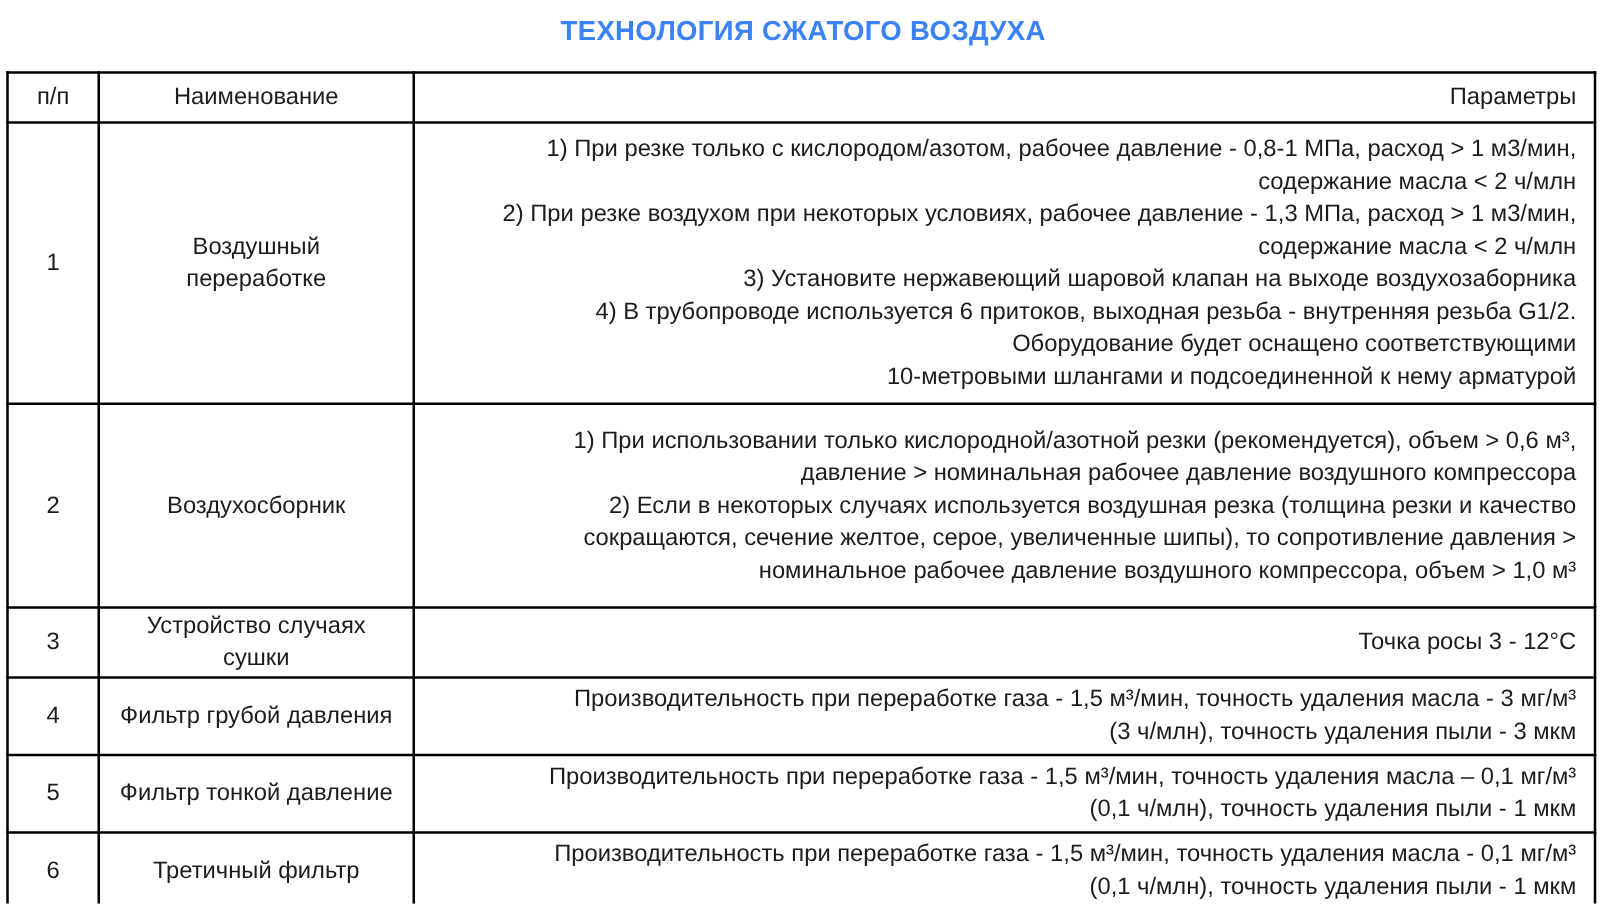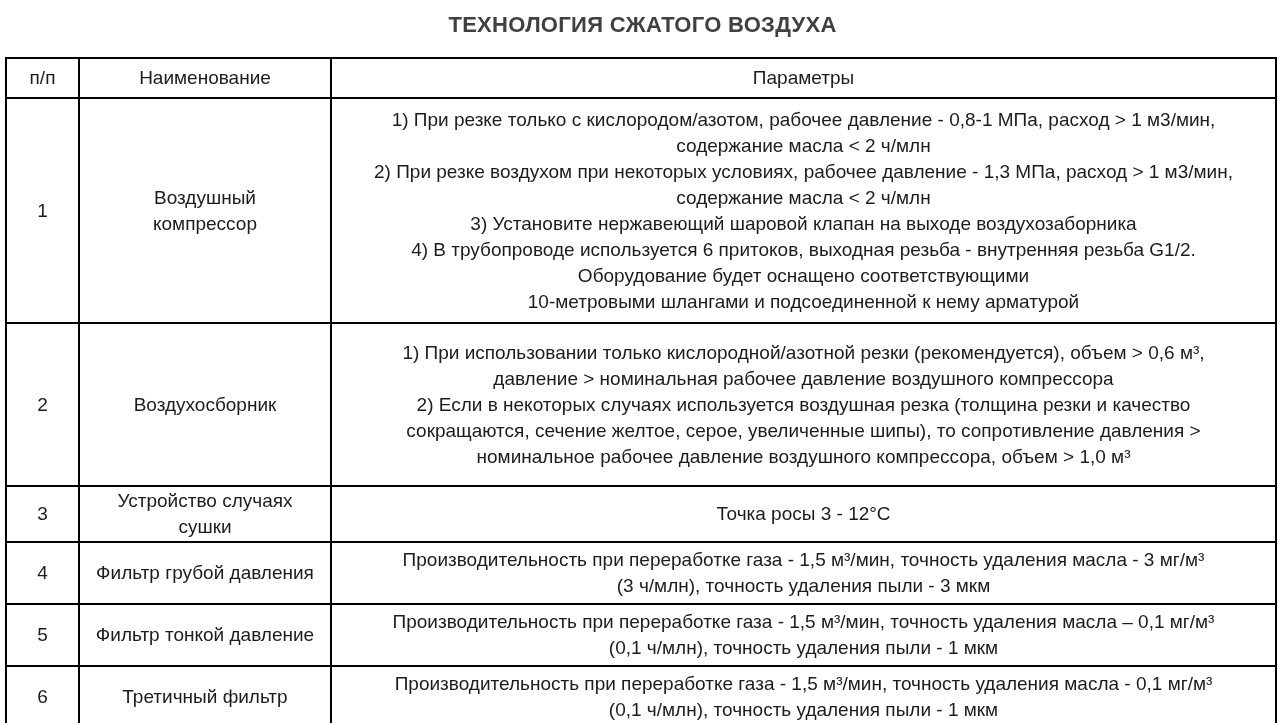--- a/index.html
+++ b/index.html
@@ -18,21 +18,21 @@
     background: #ffffff;
     overflow: hidden;
   }
   .title {
     margin: 0;
     padding-top: 12px;
     text-align: center;
     font-size: 22px;
     font-weight: bold;
     letter-spacing: 0.3px;
-    color: #404040;
+    color: #3b82f6;
     font-family: "Liberation Sans", sans-serif;
   }
   table.spec-table {
     position: absolute;
     left: 5px;
     top: 57px;
     width: 1272px;
     border-collapse: collapse;
     table-layout: fixed;
     background: #ffffff;
@@ -46,21 +46,21 @@
     font-weight: normal;
     line-height: 26px;
     vertical-align: middle;
     color: #1c1c1c;
     white-space: pre-line;
     overflow: hidden;
     margin-left: 26px;
   }
   .cell-num    { text-align: center; padding: 2px 4px; }
   .cell-name   { text-align: center; padding: 0 8px; }
-  .cell-params { text-align: center;   padding: 4px 14px; }
+  .cell-params { text-align: right;   padding: 4px 14px; }
   tr.header-row      { height: 40px; }
   tr.row-1           { height: 225px; }
   tr.row-2           { height: 163px; }
   tr.row-3           { height: 56px; }
   tr.row-4           { height: 57px; }
   tr.row-5           { height: 58px; }
   tr.row-6           { height: 61px; }
 </style>
 </head>
 <body>
@@ -78,21 +78,21 @@
       <tr class="header-row">
         <th class="cell-num">п/п</th>
         <th class="cell-name">Наименование</th>
         <th class="cell-params">Параметры</th>
       </tr>
     </thead>
     <tbody>
       <tr class="row-1">
         <td class="cell-num">1</td>
         <td class="cell-name">Воздушный
-компрессор</td>
+переработке</td>
         <td class="cell-params">1) При резке только с кислородом/азотом, рабочее давление - 0,8-1 МПа, расход &gt; 1 м3/мин,
 содержание масла &lt; 2 ч/млн
 2) При резке воздухом при некоторых условиях, рабочее давление - 1,3 МПа, расход &gt; 1 м3/мин,
 содержание масла &lt; 2 ч/млн
 3) Установите нержавеющий шаровой клапан на выходе воздухозаборника
 4) В трубопроводе используется 6 притоков, выходная резьба - внутренняя резьба G1/2.
 Оборудование будет оснащено соответствующими
 10-метровыми шлангами и подсоединенной к нему арматурой</td>
       </tr>
       <tr class="row-2">

